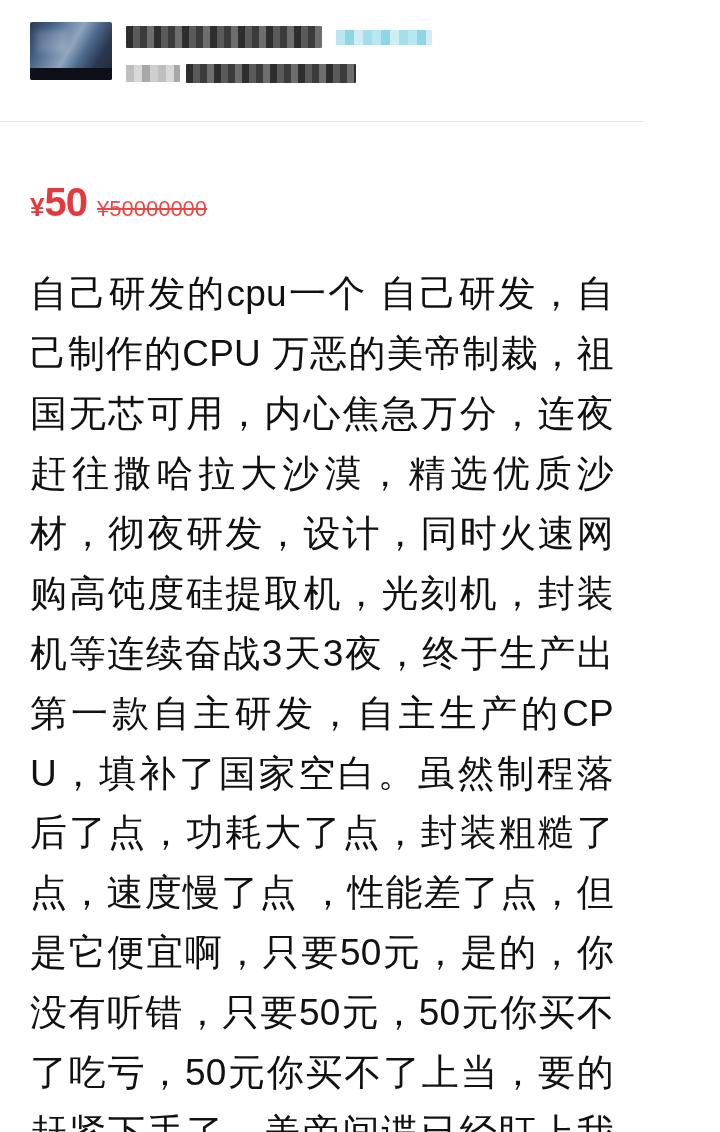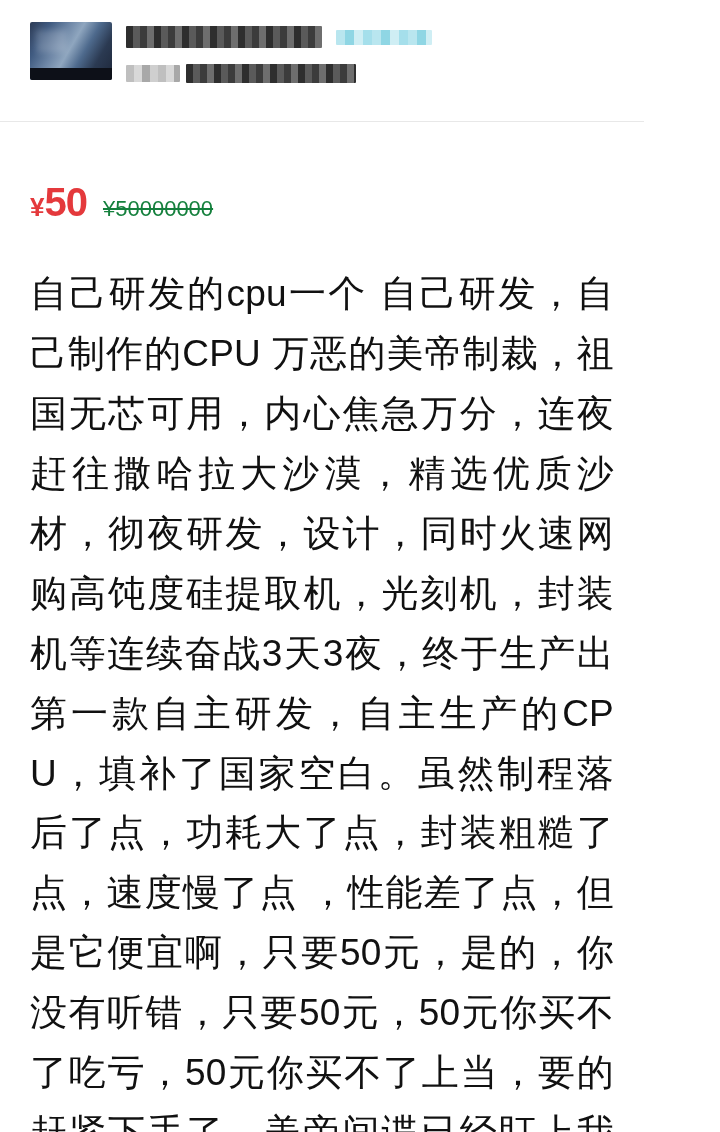--- a/index.html
+++ b/index.html
@@ -137,22 +137,22 @@
     font-weight: bold;
     line-height: 1;
     letter-spacing: -1px;
   }
   .price-current .cny {
     font-size: 26px;
     font-weight: bold;
     margin-right: 1px;
   }
   .price-original {
-    margin-left: 16px;
-    color: #15803d;
+    margin-left: 10px;
+    color: #ef4444;
     font-size: 22px;
     text-decoration: line-through;
     line-height: 1;
   }
 
   
   .description {
     padding: 42px 30px 0 30px;
     font-size: 37px;
     line-height: 1.62;

